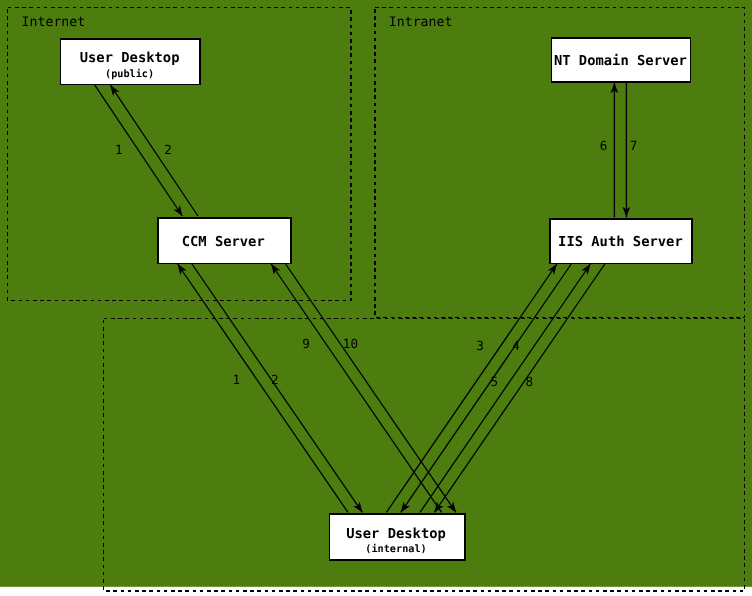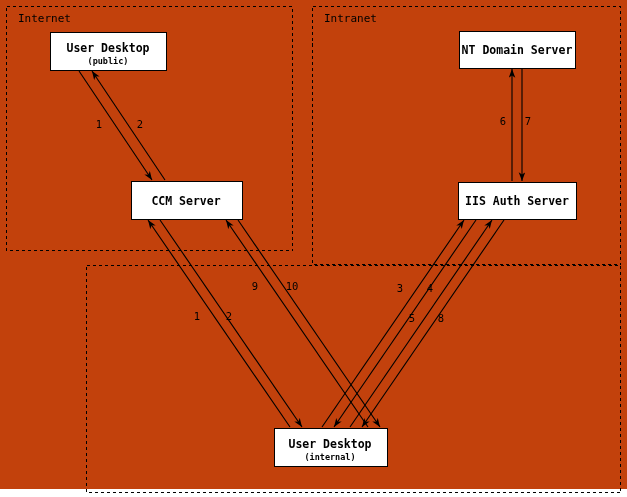--- a/index.html
+++ b/index.html
@@ -10,21 +10,21 @@
   body {
     width: 627px;
     height: 497px;
     font-family: "DejaVu Sans Mono", "Liberation Mono", monospace;
     overflow: hidden;
   }
   #diagram-root {
     position: relative;
     width: 627px;
     height: 489px;
-    background: #c2410c;
+    background: #4d7c0f;
   }
   svg#diagram-svg {
     display: block;
     width: 627px;
     height: 497px;
   }
   .zone-border {
     fill: none;
     stroke: #000000;
     stroke-width: 1;

